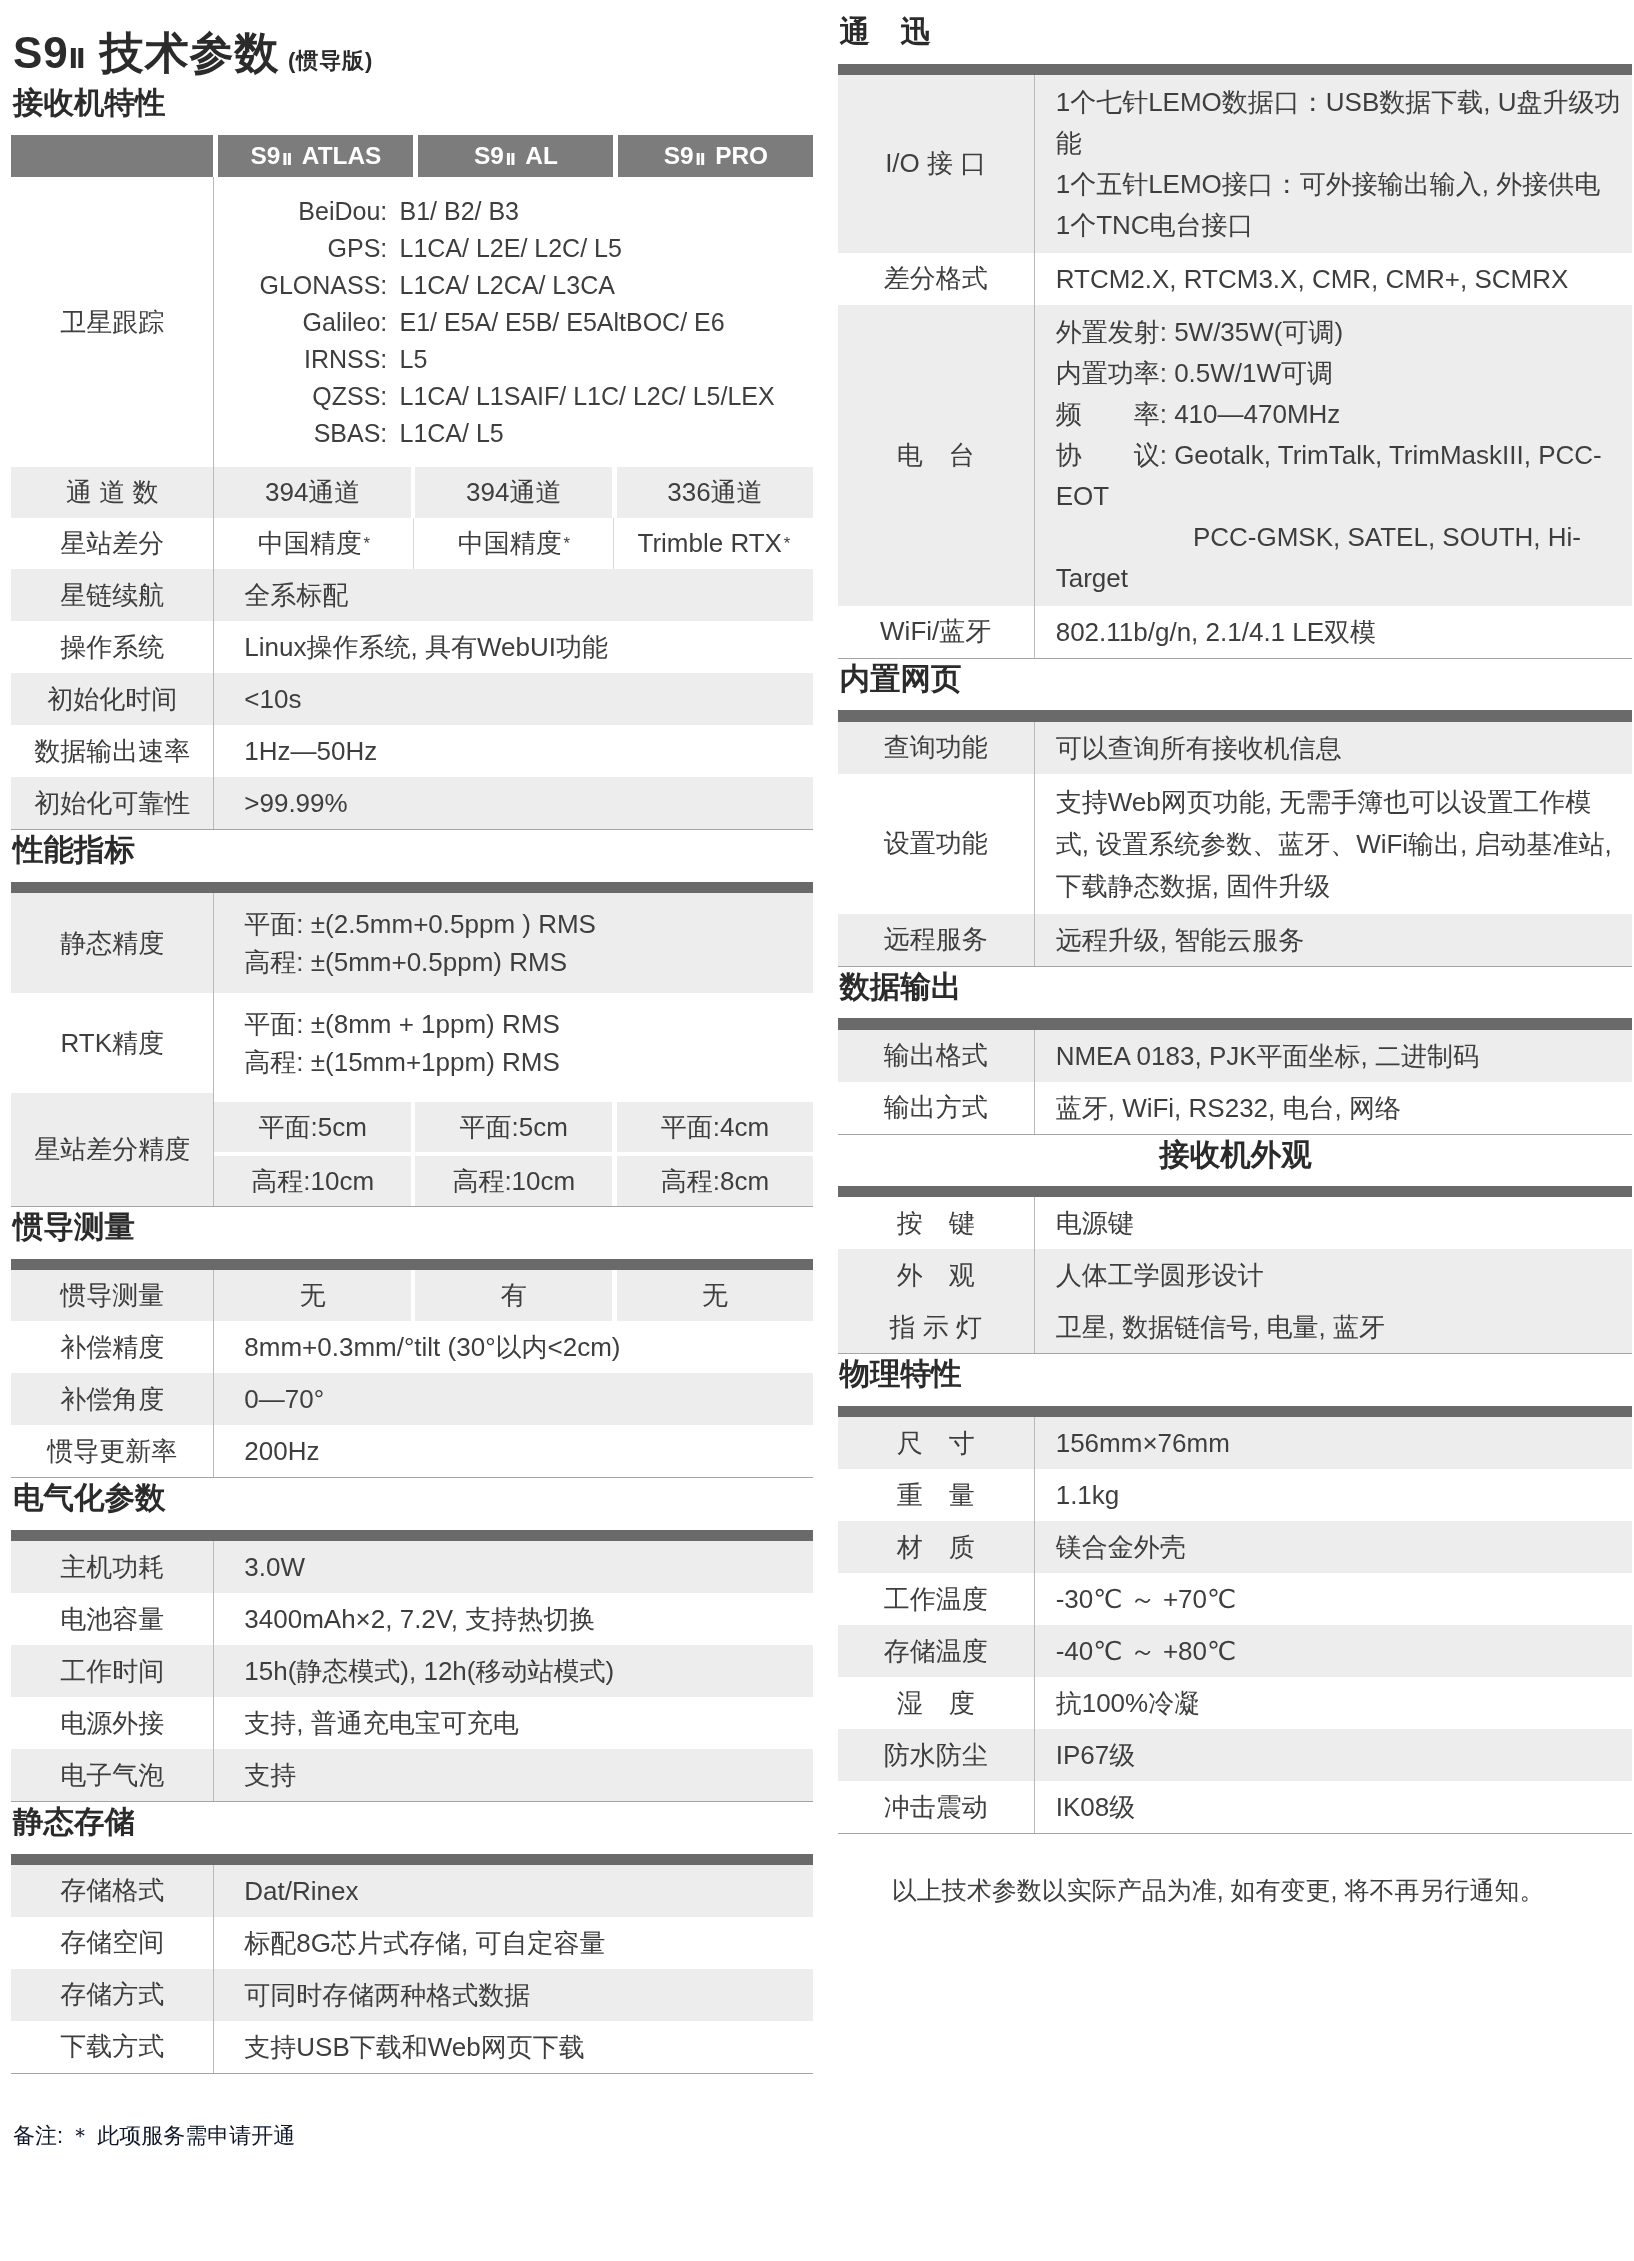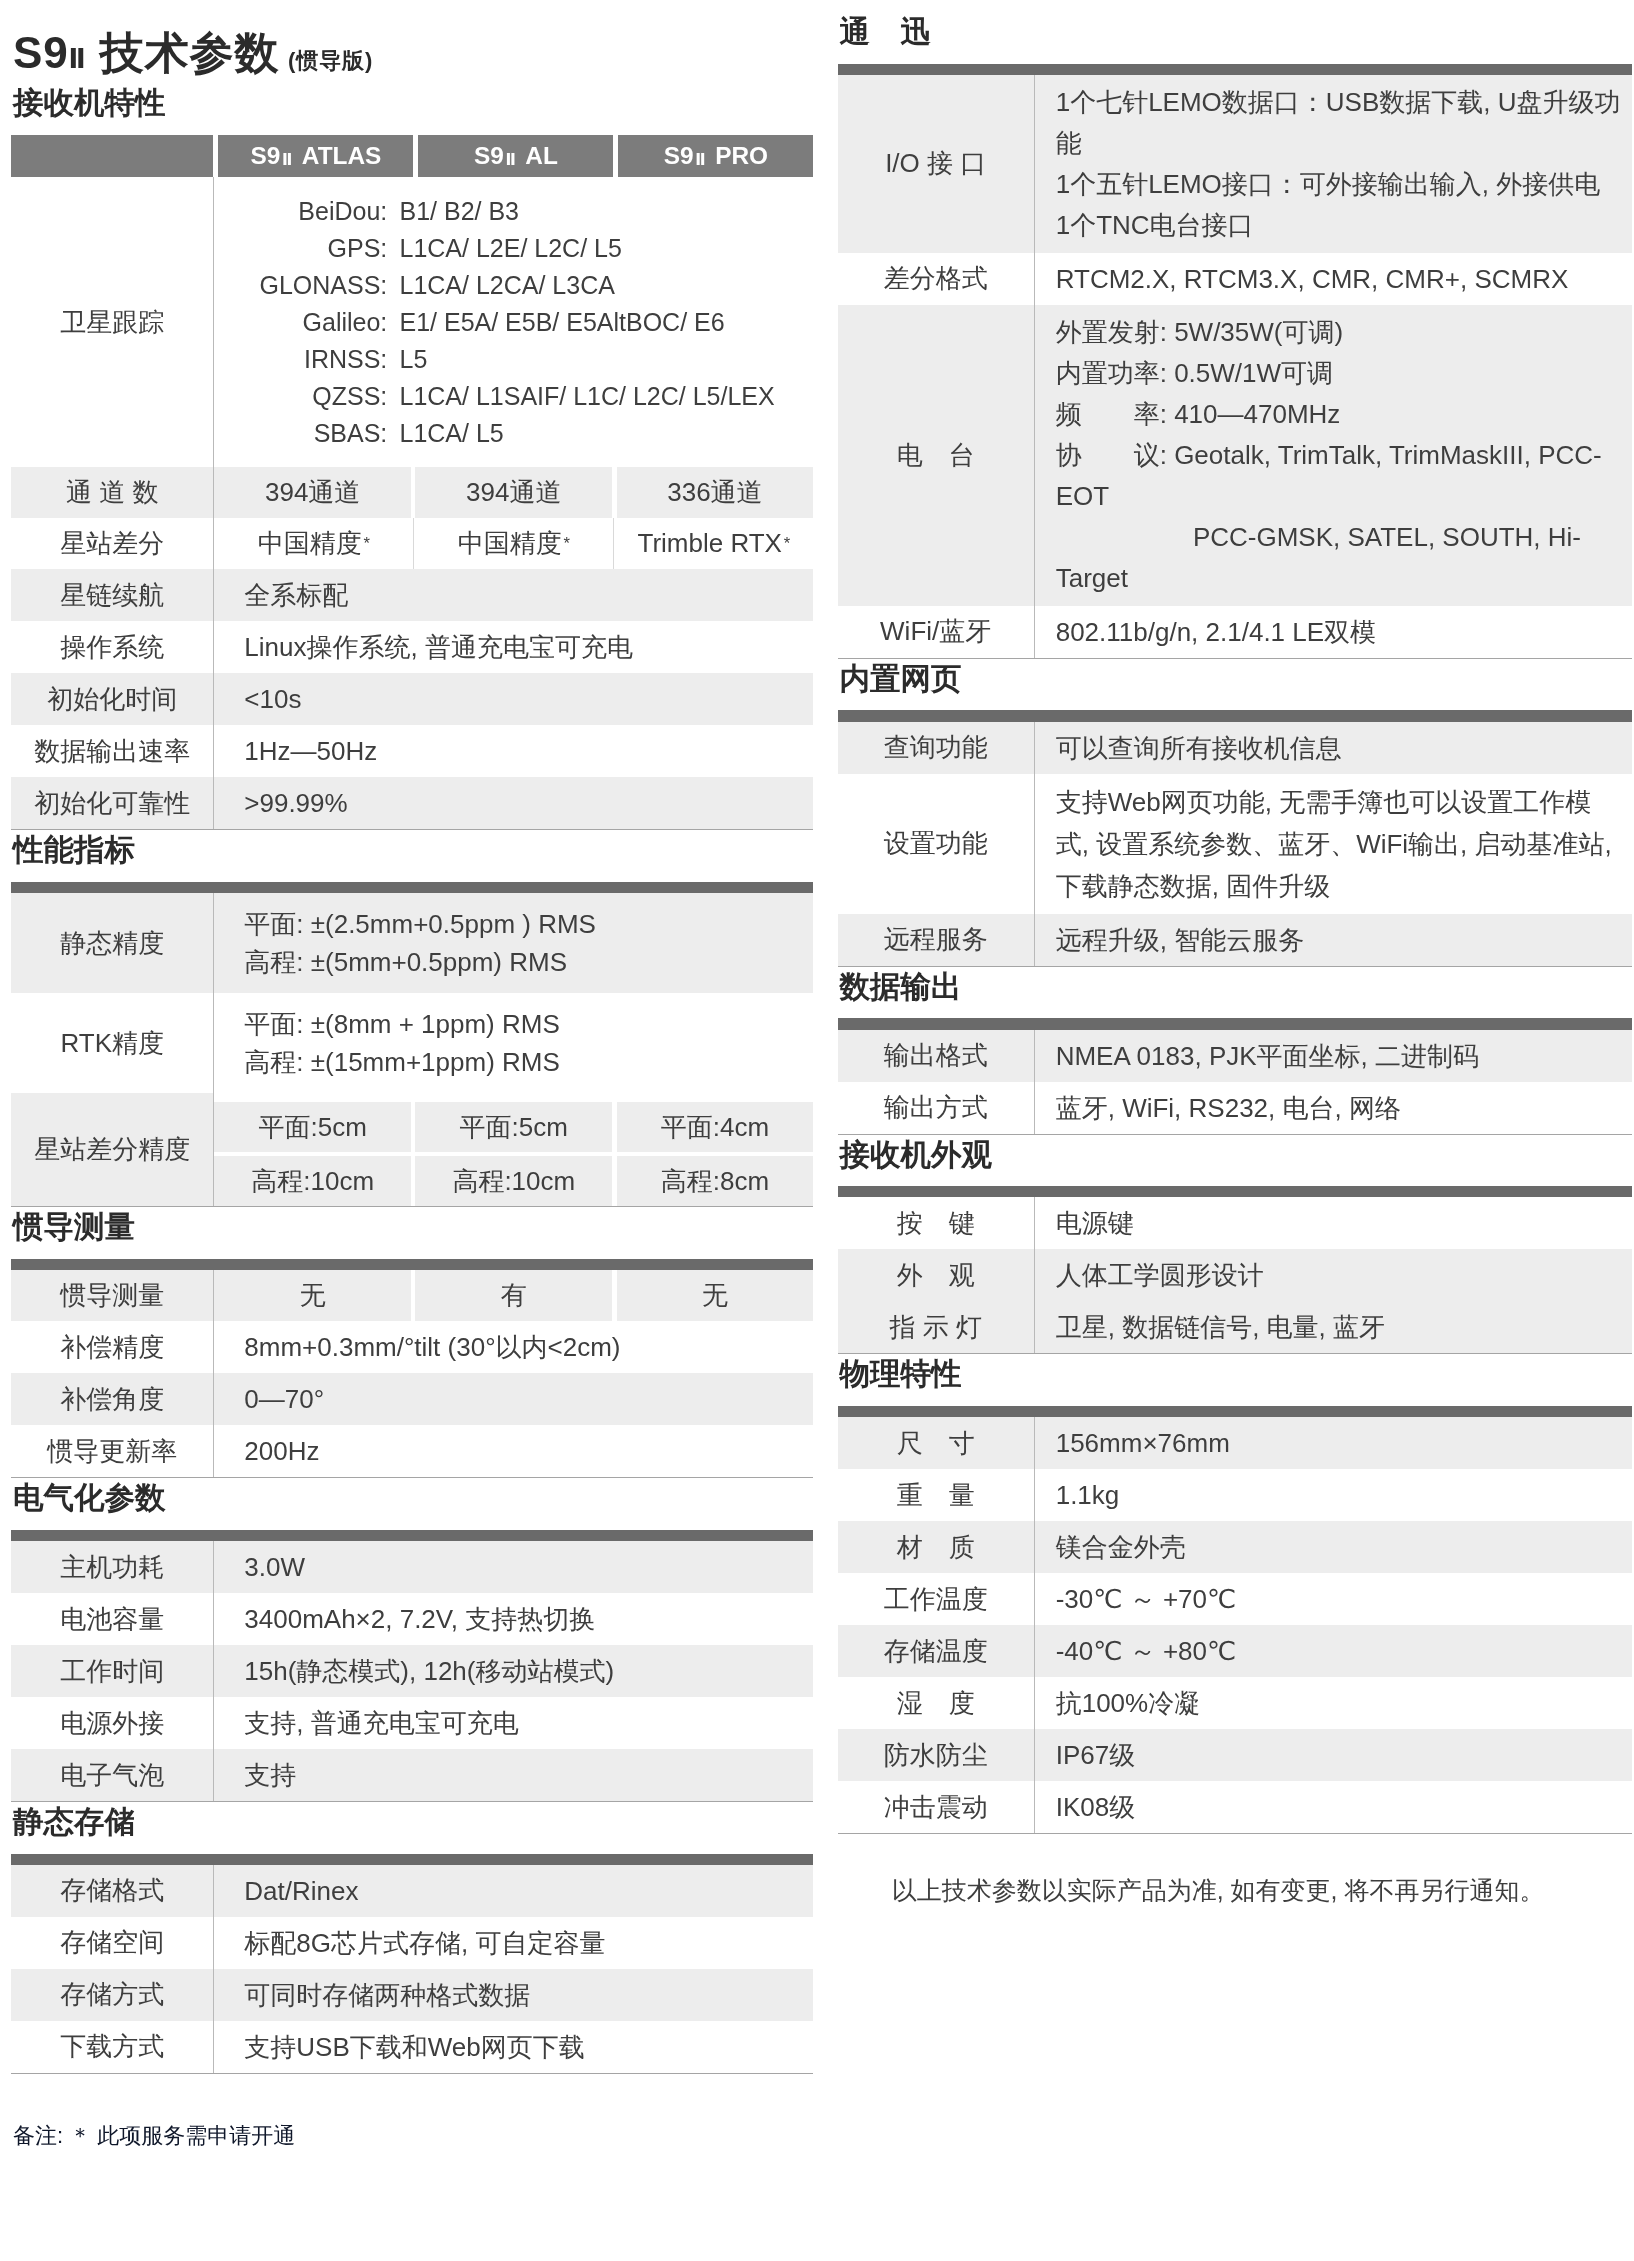--- a/index.html
+++ b/index.html
@@ -16,21 +16,21 @@
   .col.right { width:794px; padding-top:12.2px; }
 
   h1.pagetitle { margin:24.4px 0 0 1.7px; font-size:44px; font-weight:700; color:#2b2b2b; letter-spacing:0.9px; }
   .t-ii   { font-size:26px; font-weight:700; }
   .t-note { font-size:22px; margin-left:8.7px;margin-top:48px; }
 
   h2.sec { font-size:30.5px; font-weight:700; color:#2b2b2b; margin:0 0 0 1.7px; }
   .mt-recv{margin-top:47px;} .mt-perf{margin-top:35px;} .mt-ins{margin-top:40px;}
   .mt-elec{margin-top:19px;} .mt-stor{margin-top:68px;}
   .mt-comm{margin-top:17.4px;} .mt-web{margin-top:56px;} .mt-dout{margin-top:26px;}
-  .mt-app{margin-top:56px;}  .mt-phys{margin-top:68px;}
+  .mt-app{margin-top:56px;text-align:center;}  .mt-phys{margin-top:68px;}
 
   .tbl { margin-top:10.5px; border-bottom:1.7px solid #a5a5a5; }
   .bar { height:11.3px; background:#6a6a6a; }
 
   
   .hdrrow { display:flex; height:42px; background:#fff; }
   .hcell  { background:#7c7c7c; color:#fff; font-weight:700; font-size:24.4px;
             display:flex; align-items:center; justify-content:center; }
   .hcell.lblc { width:202px; }
   .hcell.m    { flex:1; margin-left:5.2px; }
@@ -167,21 +167,21 @@
             </div>
         </div>
       </div>
 
       <div class="r g">
         <div class="lbl">星链续航</div>
         <div class="val">全系标配</div>
       </div>
       <div class="r">
         <div class="lbl">操作系统</div>
-        <div class="val">Linux操作系统, 普通充电宝可充电</div>
+        <div class="val">Linux操作系统, 具有WebUI功能</div>
       </div>
       <div class="r g">
         <div class="lbl">初始化时间</div>
         <div class="val">&lt;10s</div>
       </div>
       <div class="r">
         <div class="lbl">数据输出速率</div>
         <div class="val">1Hz—50Hz</div>
       </div>
       <div class="r g">

